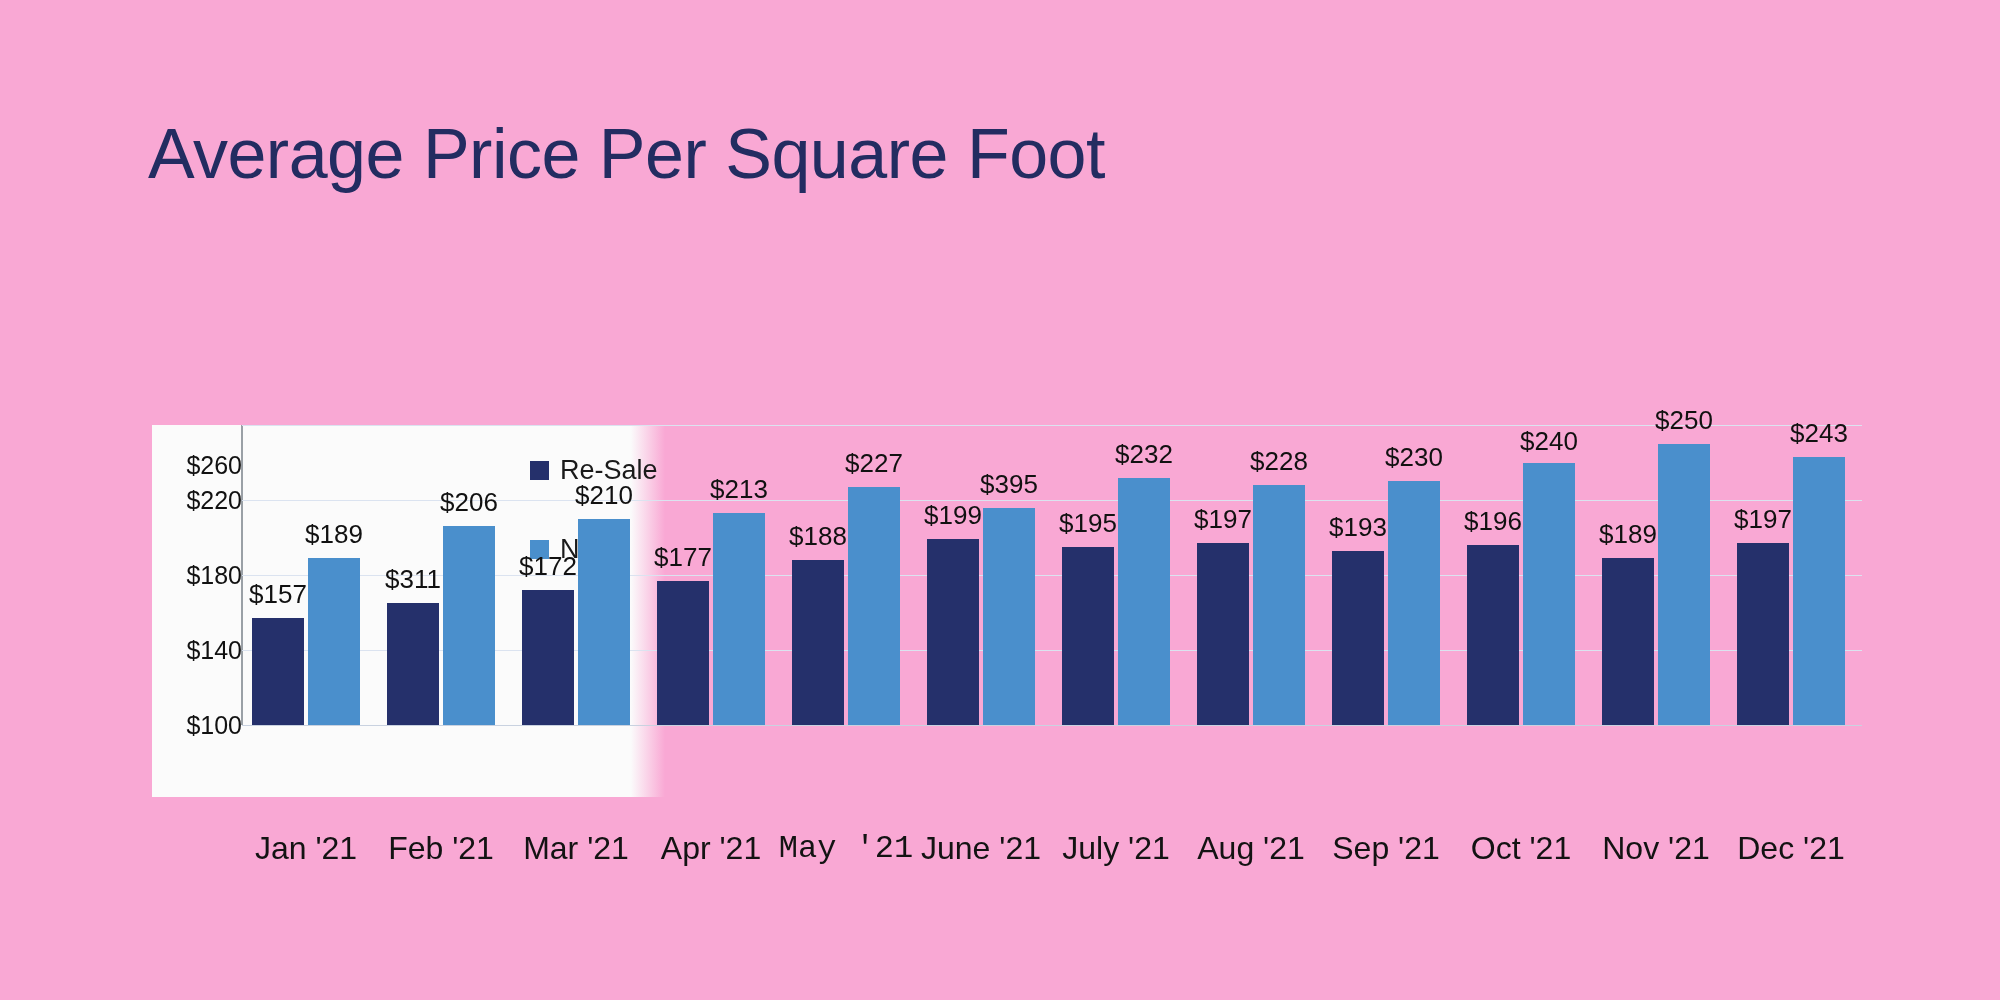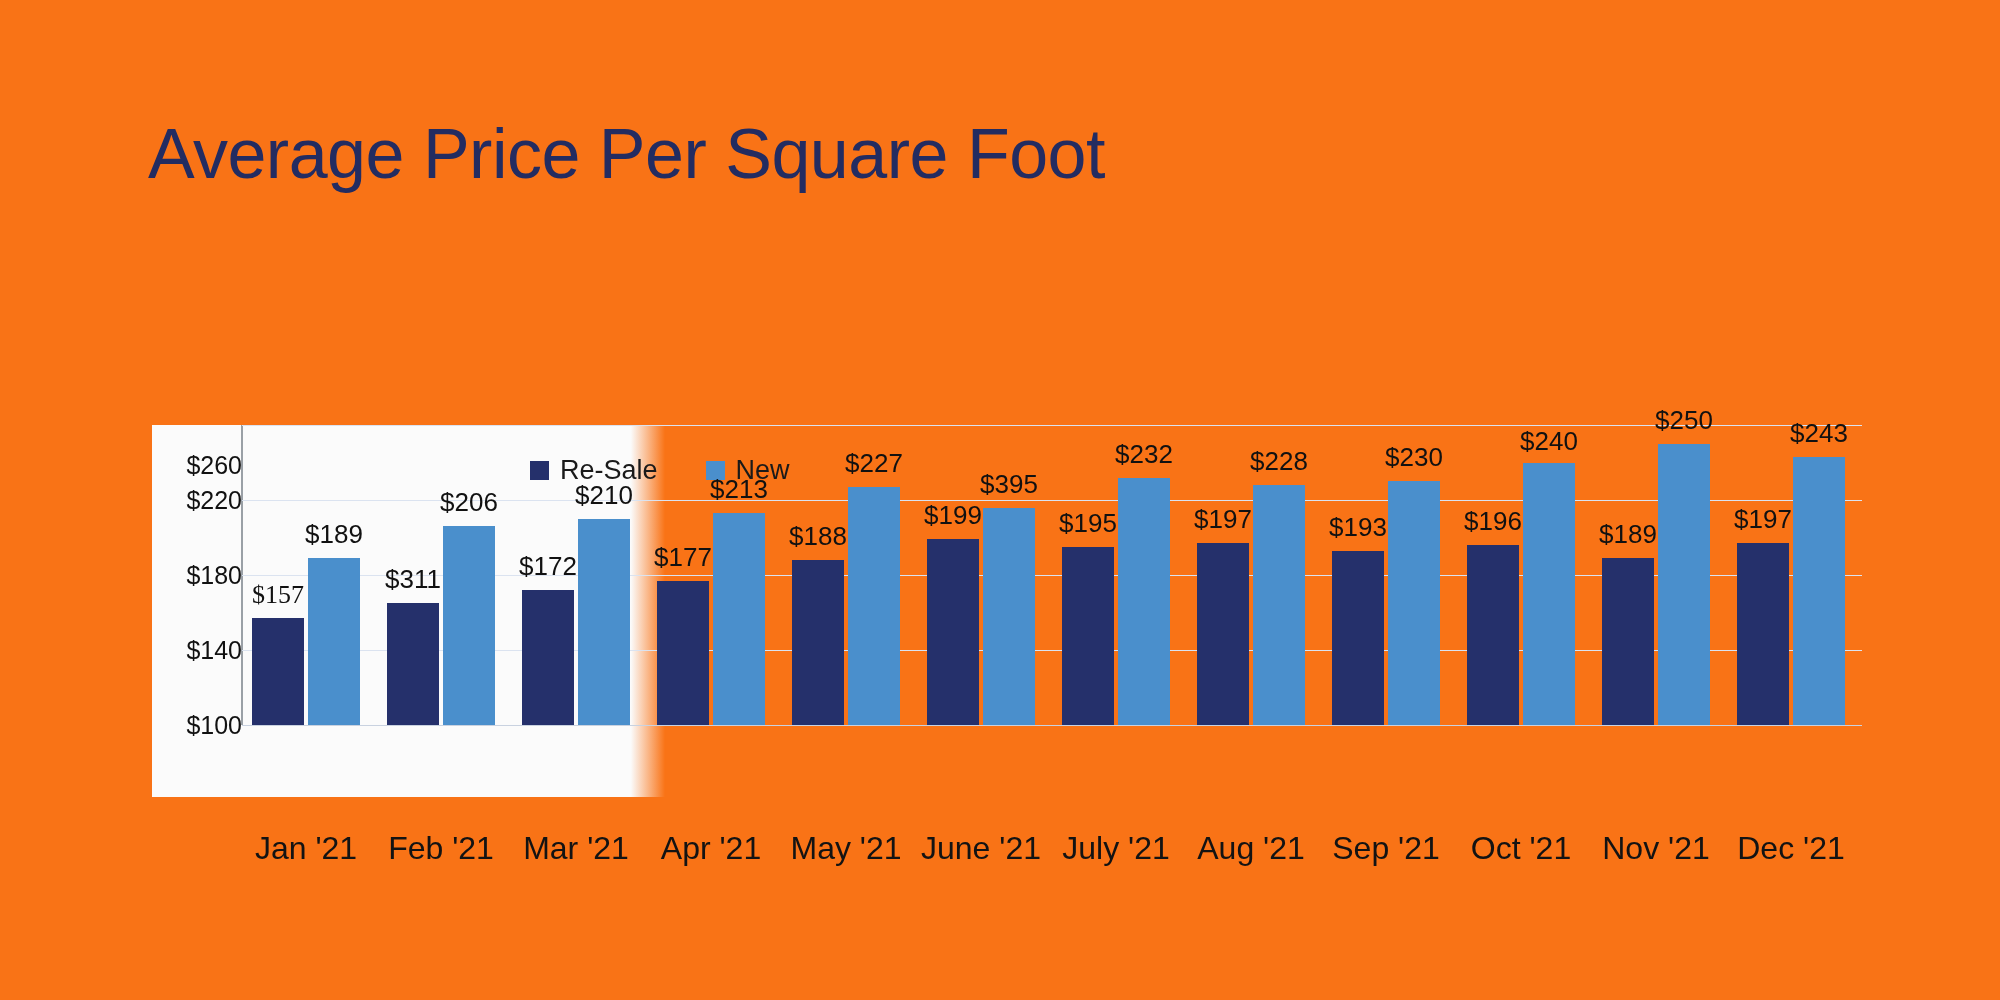--- a/index.html
+++ b/index.html
@@ -3,21 +3,21 @@
 <meta charset="utf-8">
 <style>
   * { box-sizing: border-box; margin: 0; padding: 0; }
   html, body {
     width: 2000px; height: 1000px;
     background: #f4f5f6;
     font-family: "Liberation Sans", sans-serif;
     overflow: hidden;
   }
 
-  #page { position: relative; width: 2000px; height: 1000px; background: #f97316; }
+  #page { position: relative; width: 2000px; height: 1000px; background: #f9a8d4; }
 
   
   #header { position: absolute; left: 148px; top: 118px; }
   #chart-title {
     font-size: 70px;
     font-weight: 400;
     color: #232c61;
     letter-spacing: -0.5px;
     line-height: 1.05;
     white-space: nowrap;
@@ -77,20 +77,21 @@
     height: 300px;
     background: #9aa0a6;
   }
 
   
   #legend {
     position: absolute;
     left: 530px; top: 455px;
     display: flex;
     gap: 48px;
+    flex-direction: column;
   }
   .legend-item { display: flex; align-items: center; gap: 11px; }
   .legend-swatch { width: 19px; height: 19px; display: block; }
   .legend-label { font-size: 27px; color: #1a1a1a; white-space: nowrap; }
 
   
   #bars-layer {
     position: absolute;
     left: 242px;      
     top: 425px;
@@ -171,21 +172,21 @@
       </div>
       <div class="legend-item">
         <span class="legend-swatch" style="background: rgb(74, 143, 204);"></span>
         <span class="legend-label">New</span>
       </div>
     </div>
 
   <div id="bars-layer">
       <div class="group" style="left: 0px; width: 128px;">
         <div class="bar resale" title="Jan '21 Re-Sale $157" style="height: 106.875px; background: rgb(37, 48, 107);"></div>
-        <div class="bar-label" style="left: 36px; bottom: 114.875px; font-family: Liberation Serif, serif;">$157</div>
+        <div class="bar-label" style="left: 36px; bottom: 114.875px;">$157</div>
         <div class="bar new" title="Jan '21 New $189" style="height: 166.875px; background: rgb(74, 143, 204);"></div>
         <div class="bar-label" style="left: 92px; bottom: 174.875px;">$189</div>
       </div>
       <div class="group" style="left: 135px; width: 128px;">
         <div class="bar resale" title="Feb '21 Re-Sale $165" style="height: 121.875px; background: rgb(37, 48, 107);"></div>
         <div class="bar-label" style="left: 36px; bottom: 129.875px;">$311</div>
         <div class="bar new" title="Feb '21 New $206" style="height: 198.75px; background: rgb(74, 143, 204);"></div>
         <div class="bar-label" style="left: 92px; bottom: 206.75px;">$206</div>
       </div>
       <div class="group" style="left: 270px; width: 128px;">
@@ -248,21 +249,21 @@
         <div class="bar new" title="Dec '21 New $243" style="height: 268.125px; background: rgb(74, 143, 204);"></div>
         <div class="bar-label" style="left: 92px; bottom: 276.125px;">$243</div>
       </div>
     </div>
 
   <div id="x-labels">
       <div class="xtick" style="left: 64px;">Jan '21</div>
       <div class="xtick" style="left: 199px;">Feb '21</div>
       <div class="xtick" style="left: 334px;">Mar '21</div>
       <div class="xtick" style="left: 469px;">Apr '21</div>
-      <div class="xtick" style="left: 604px;">May '21</div>
+      <div class="xtick" style="left: 604px; font-family: Liberation Mono, monospace;">May '21</div>
       <div class="xtick" style="left: 739px;">June '21</div>
       <div class="xtick" style="left: 874px;">July '21</div>
       <div class="xtick" style="left: 1009px;">Aug '21</div>
       <div class="xtick" style="left: 1144px;">Sep '21</div>
       <div class="xtick" style="left: 1279px;">Oct '21</div>
       <div class="xtick" style="left: 1414px;">Nov '21</div>
       <div class="xtick" style="left: 1549px;">Dec '21</div>
     </div>
 
 </div>

